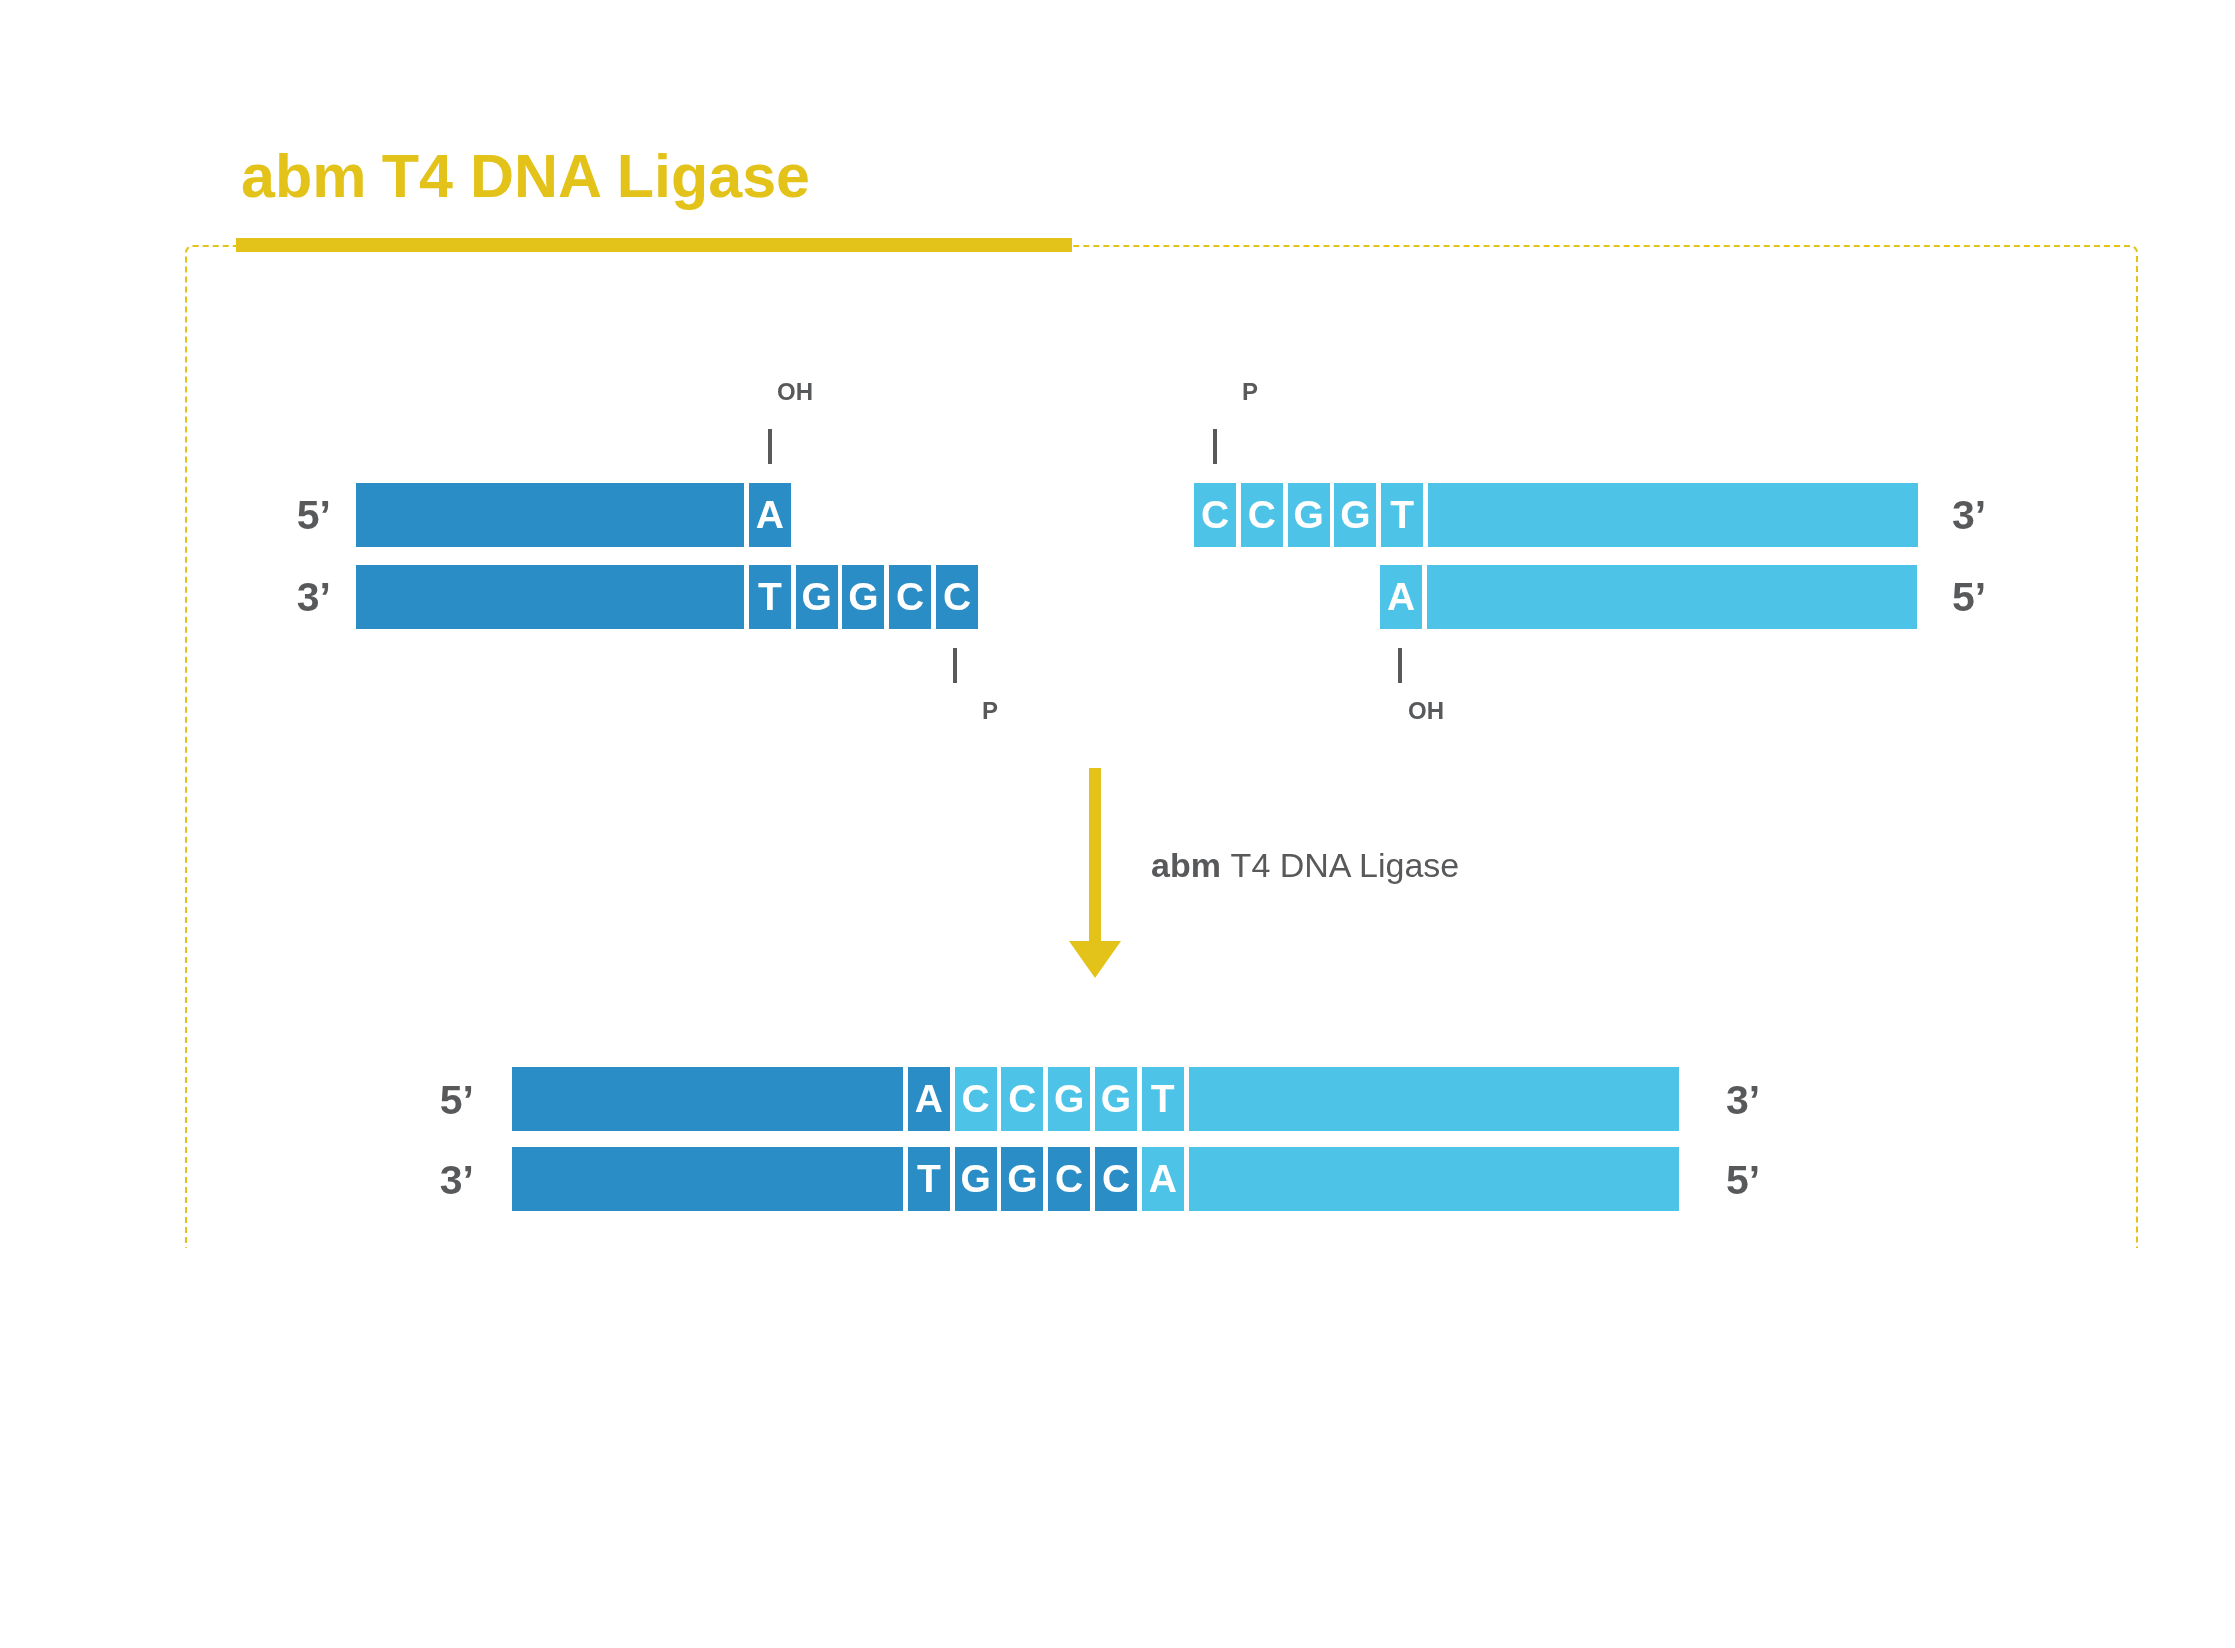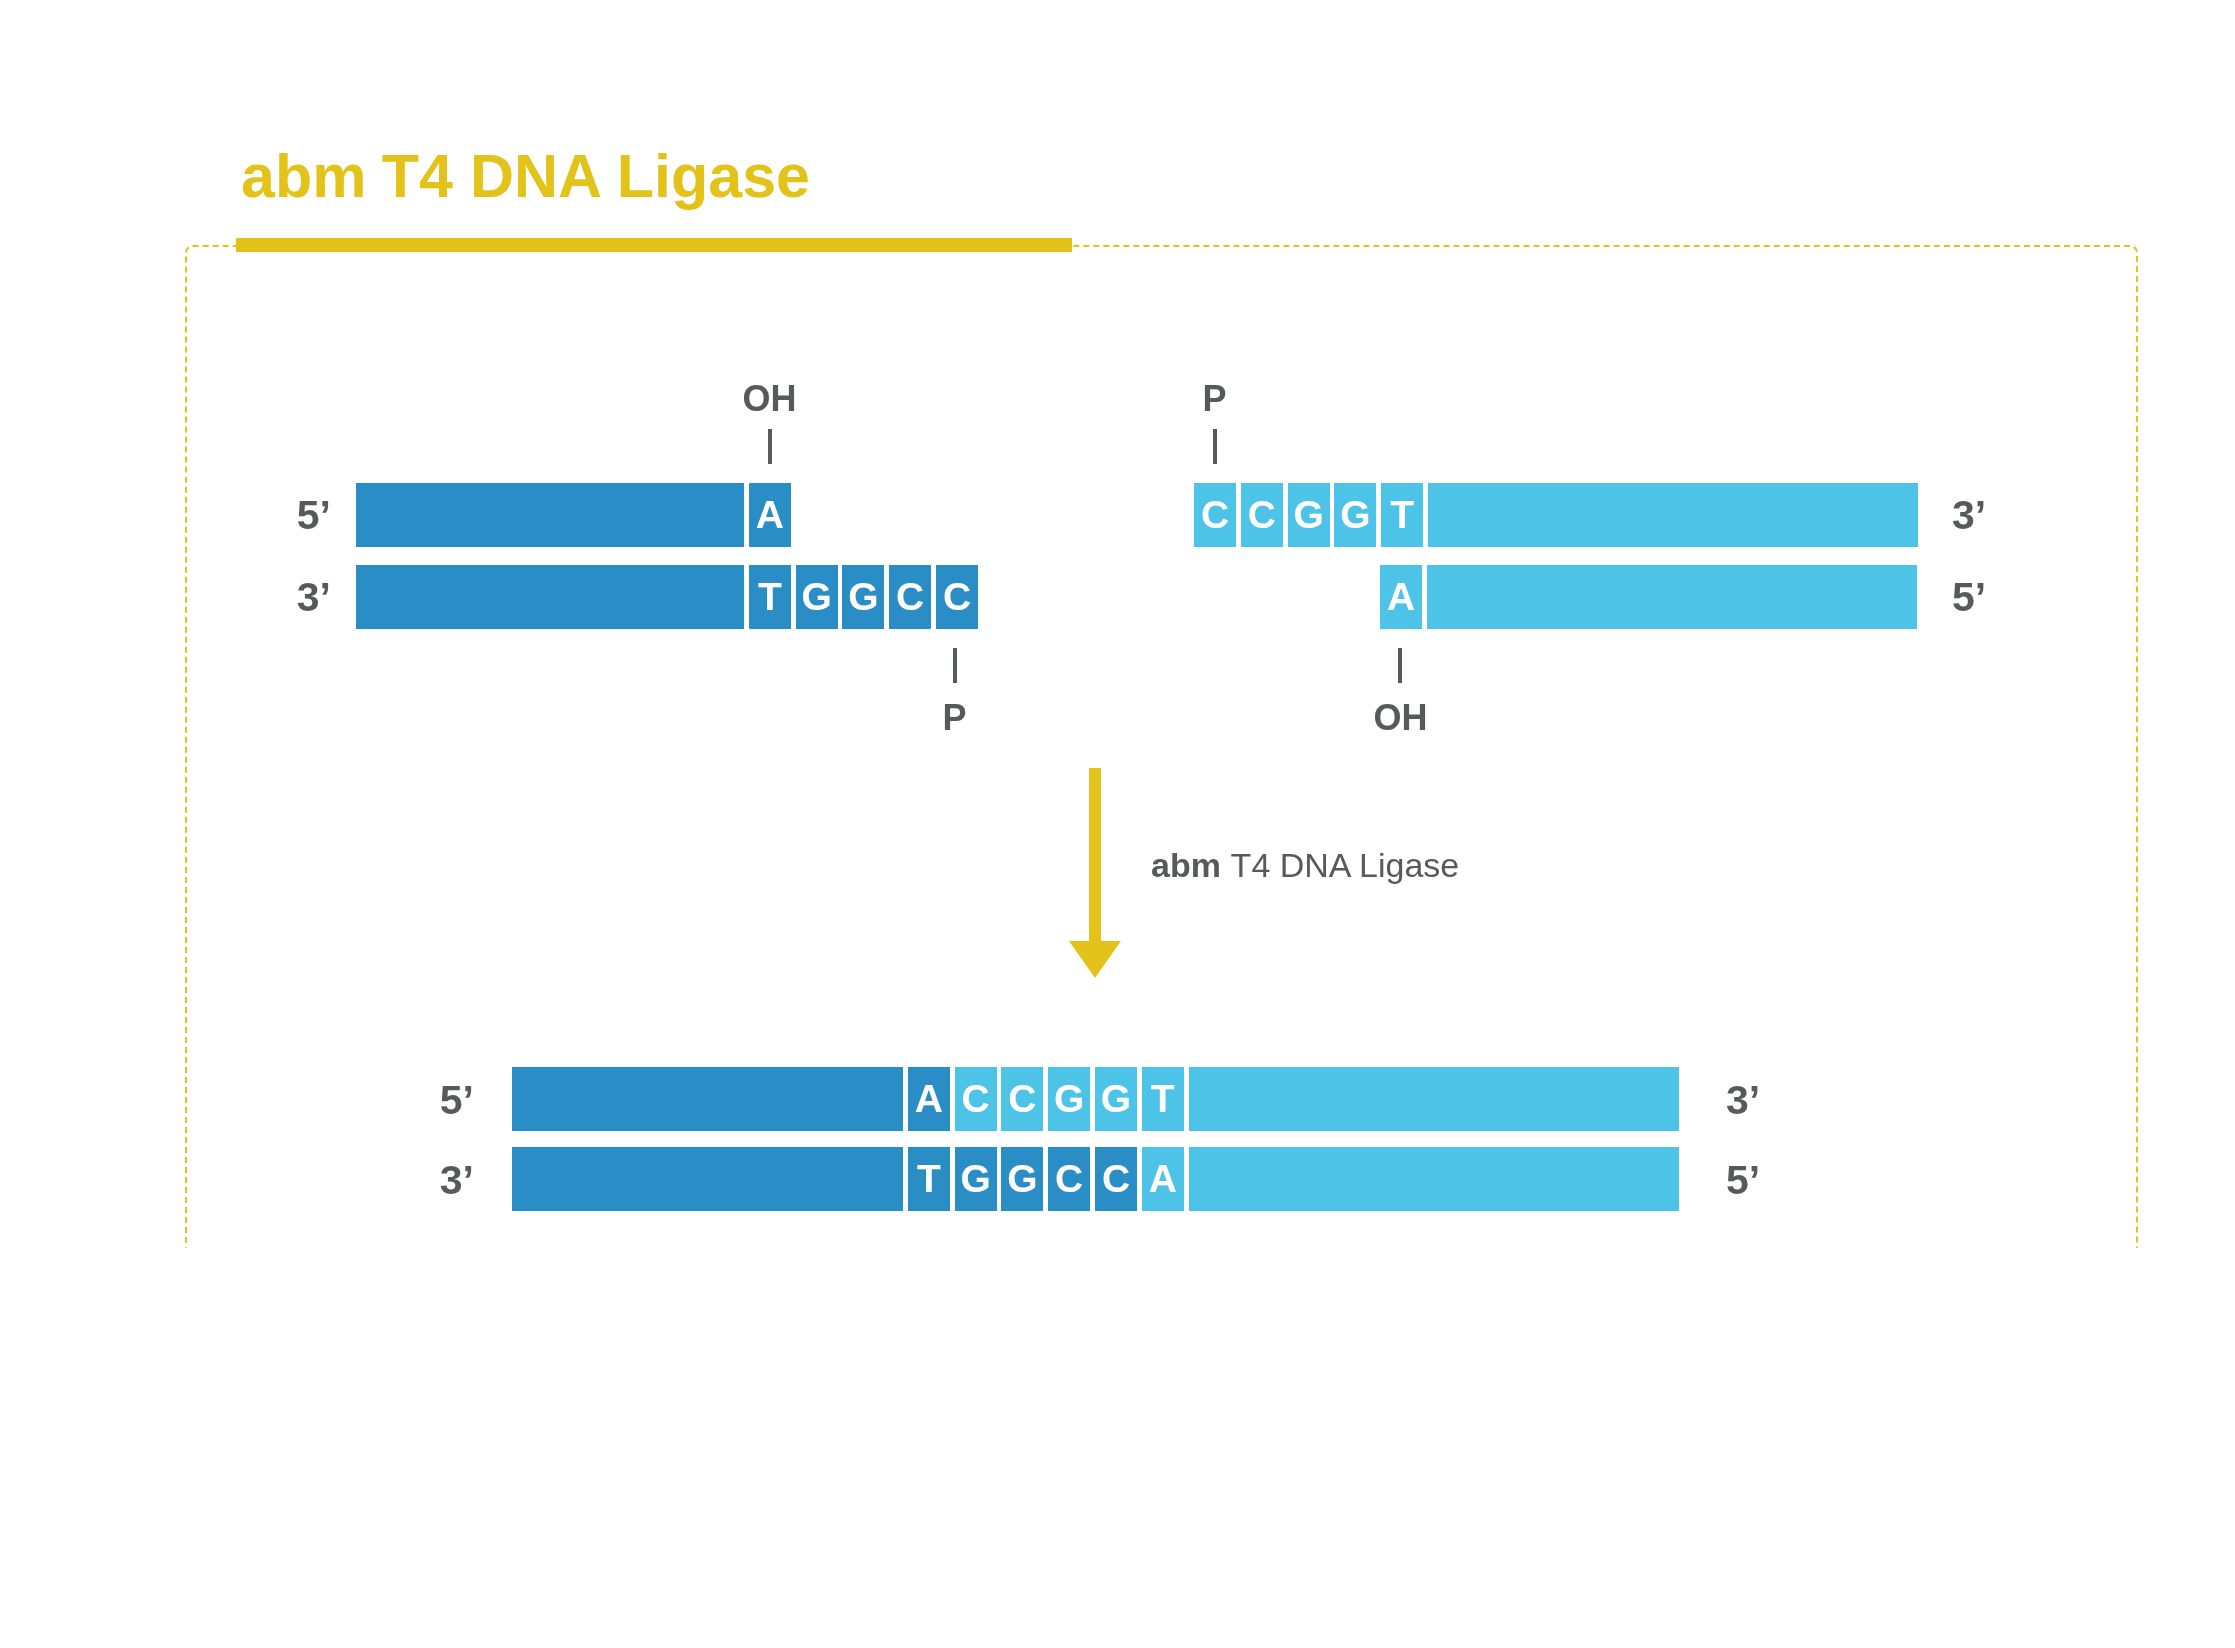--- a/index.html
+++ b/index.html
@@ -27,21 +27,21 @@
   .light { background:#4EC3E8; }
   .cell {
     width:42px; height:64px; flex:0 0 42px;
     display:flex; align-items:center; justify-content:center;
     color:#ffffff; font-weight:700; font-size:39px;
   }
 
   
   .end-label { position:absolute; font-size:41px; font-weight:700; color:#58595B; white-space:nowrap; }
   .end-label.right-align { width:68px; text-align:right; }
-  .chem { position:absolute; width:87px; text-align:center; font-size:36px; font-weight:700; color:#58595B; }
+  .chem { position:absolute; width:87px; text-align:right; font-size:24px; font-weight:700; color:#58595B; }
   .tick { position:absolute; width:3.9px; height:35px; background:#58595B; }
 
   
   .arrow-shaft { position:absolute; left:1089px; top:768px; width:11.6px; height:176px; background:#E3C219; }
   .arrow-head {
     position:absolute; left:1069px; top:941px; width:0; height:0;
     border-left:26px solid transparent; border-right:26px solid transparent;
     border-top:37px solid #E3C219;
   }
   .arrow-label { position:absolute; left:1151px; top:846px; font-size:34px; color:#58595B; white-space:nowrap; }

